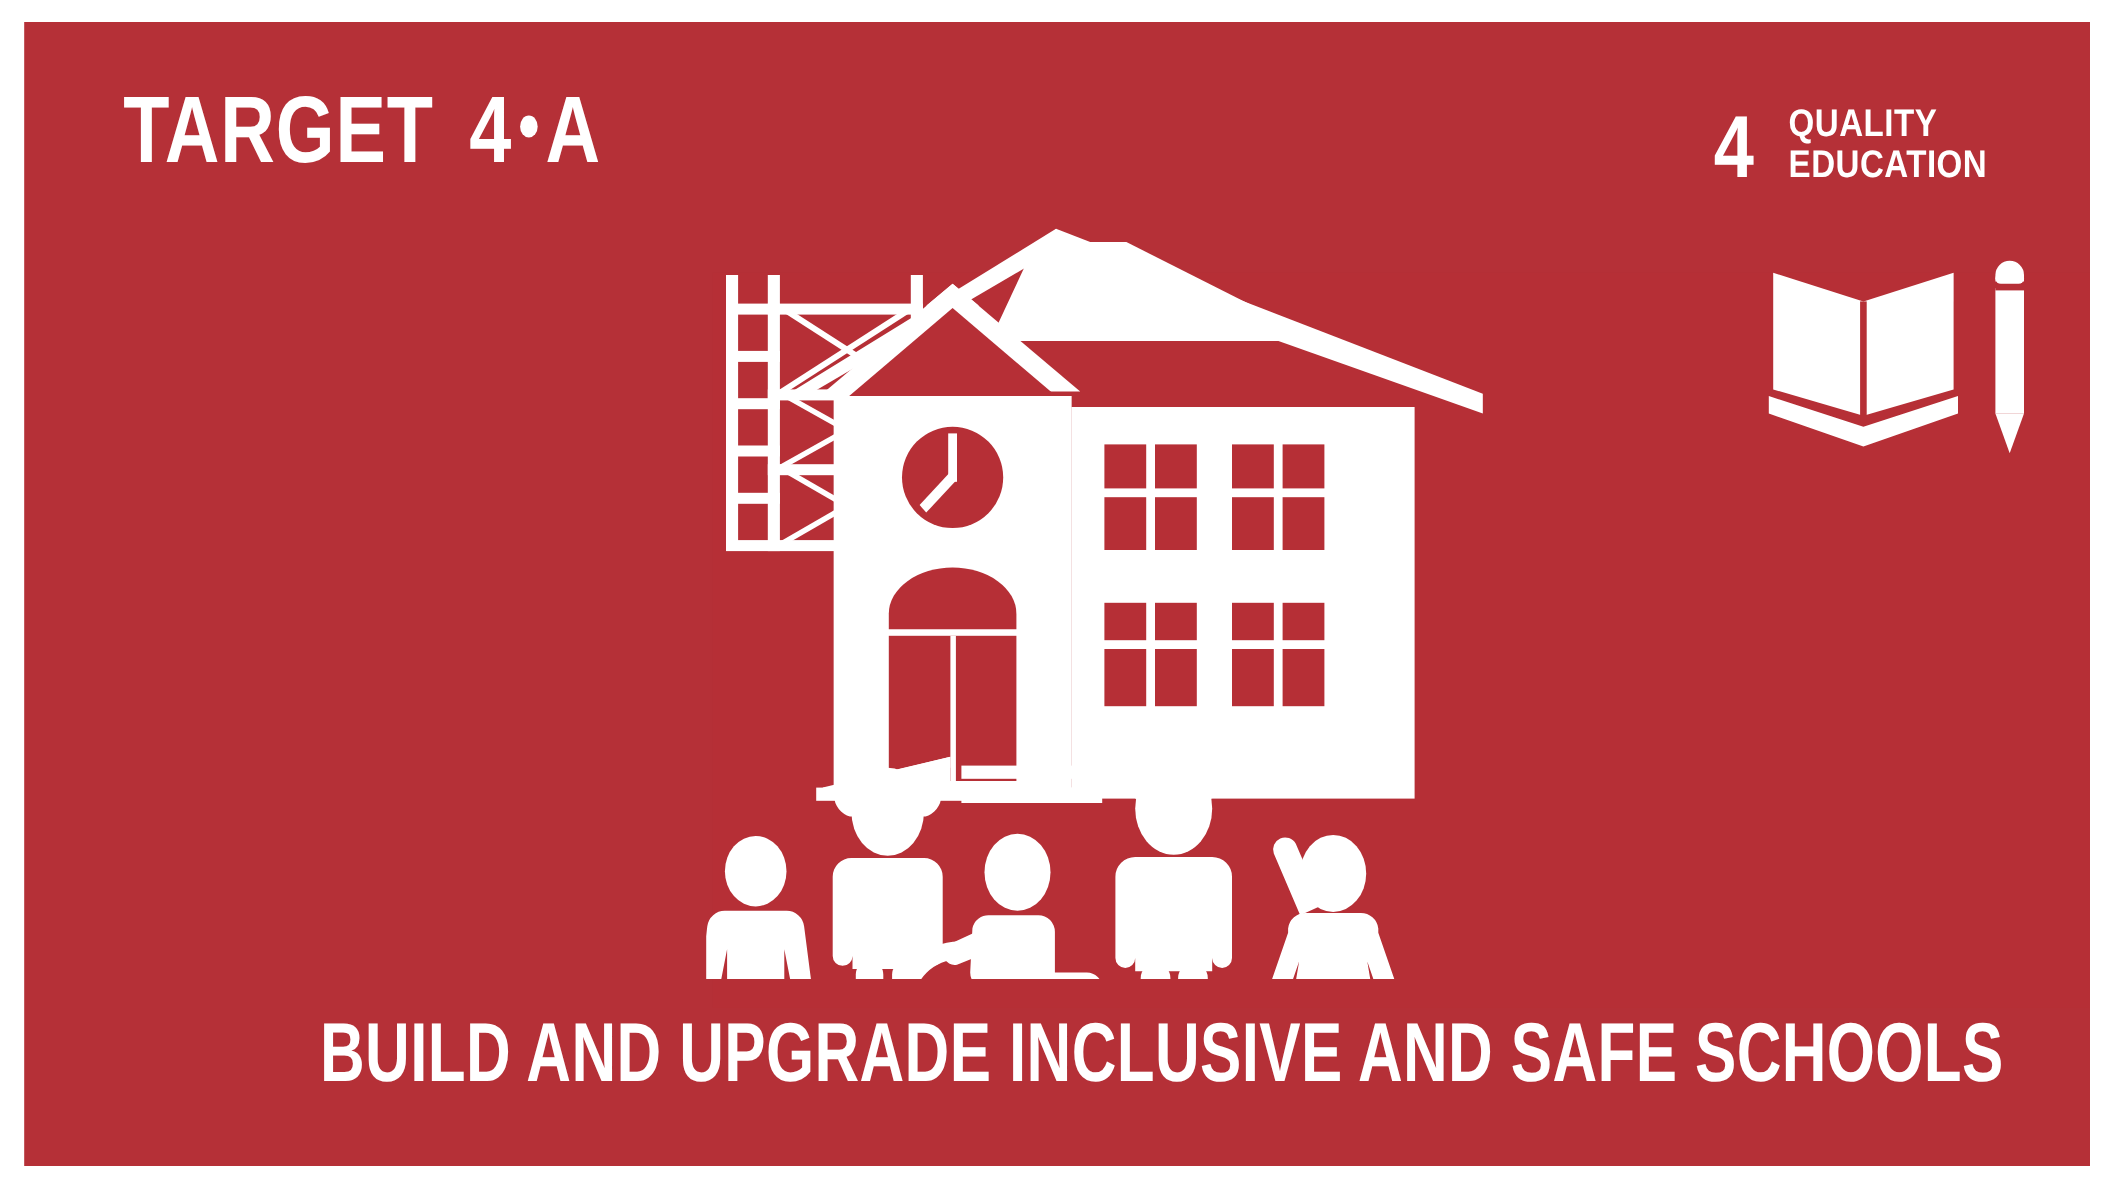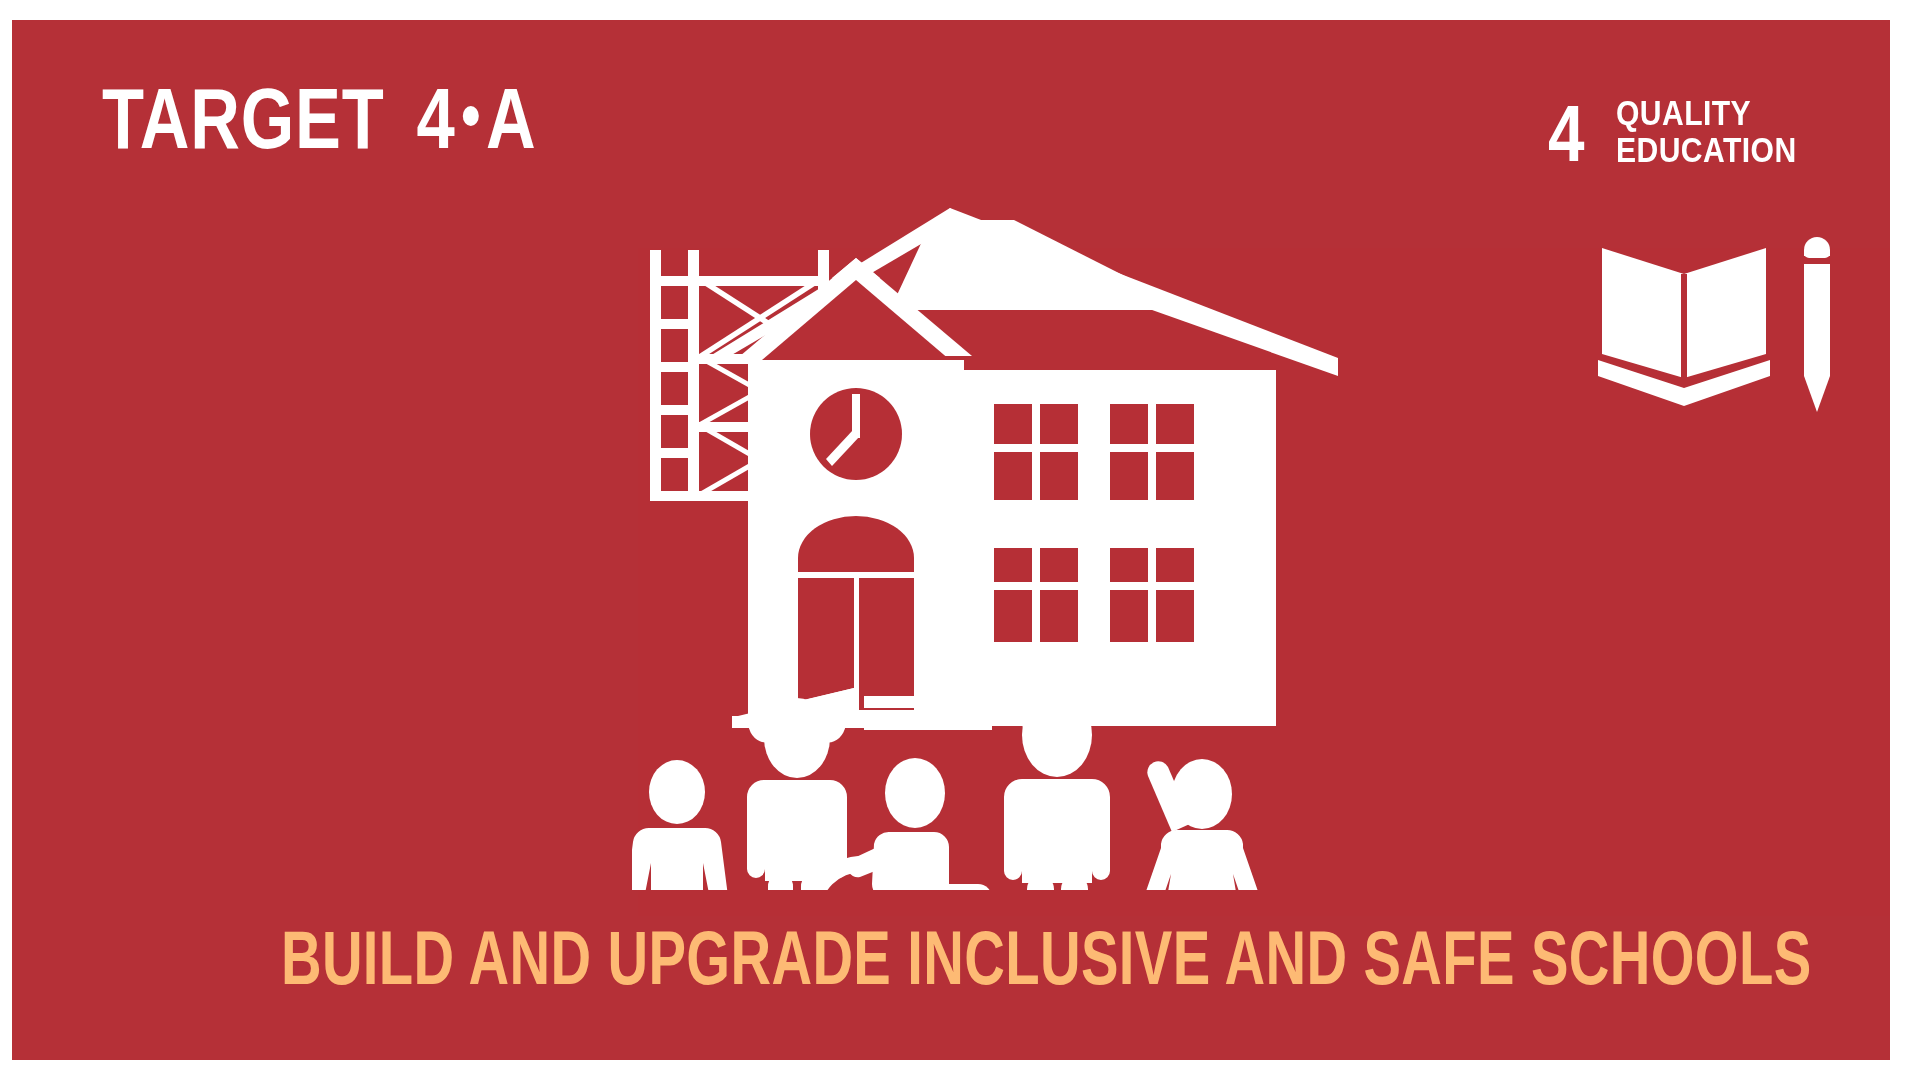--- a/index.html
+++ b/index.html
@@ -13,21 +13,21 @@
     width: 1920px;
     height: 1080px;
     background: #ffffff;
     overflow: hidden;
     font-family: "Liberation Sans", sans-serif;
   }
 
   
   #card {
     position: absolute;
-    left: 12px;
+    left: 22px;
     top: 20px;
     width: 1878px;
     height: 1040px;
     background: #b53037;
   }
 
   
   #inner-panel {
     position: absolute;
     left: 626px;
@@ -114,21 +114,21 @@
     height: 730px;
   }
 
   
   #caption {
     position: absolute;
     left: 0px;
     top: 900px;
     width: 1878px;
     text-align: center;
-    color: #fdba74;
+    color: #ffffff;
     font-size: 76px;
     line-height: 76px;
     font-weight: 700;
     white-space: nowrap;
     font-family: "Liberation Sans Narrow", "Liberation Sans", sans-serif;
   }
   #caption > span {
     display: inline-block;
     transform: scaleX(0.74);
     transform-origin: center top;

